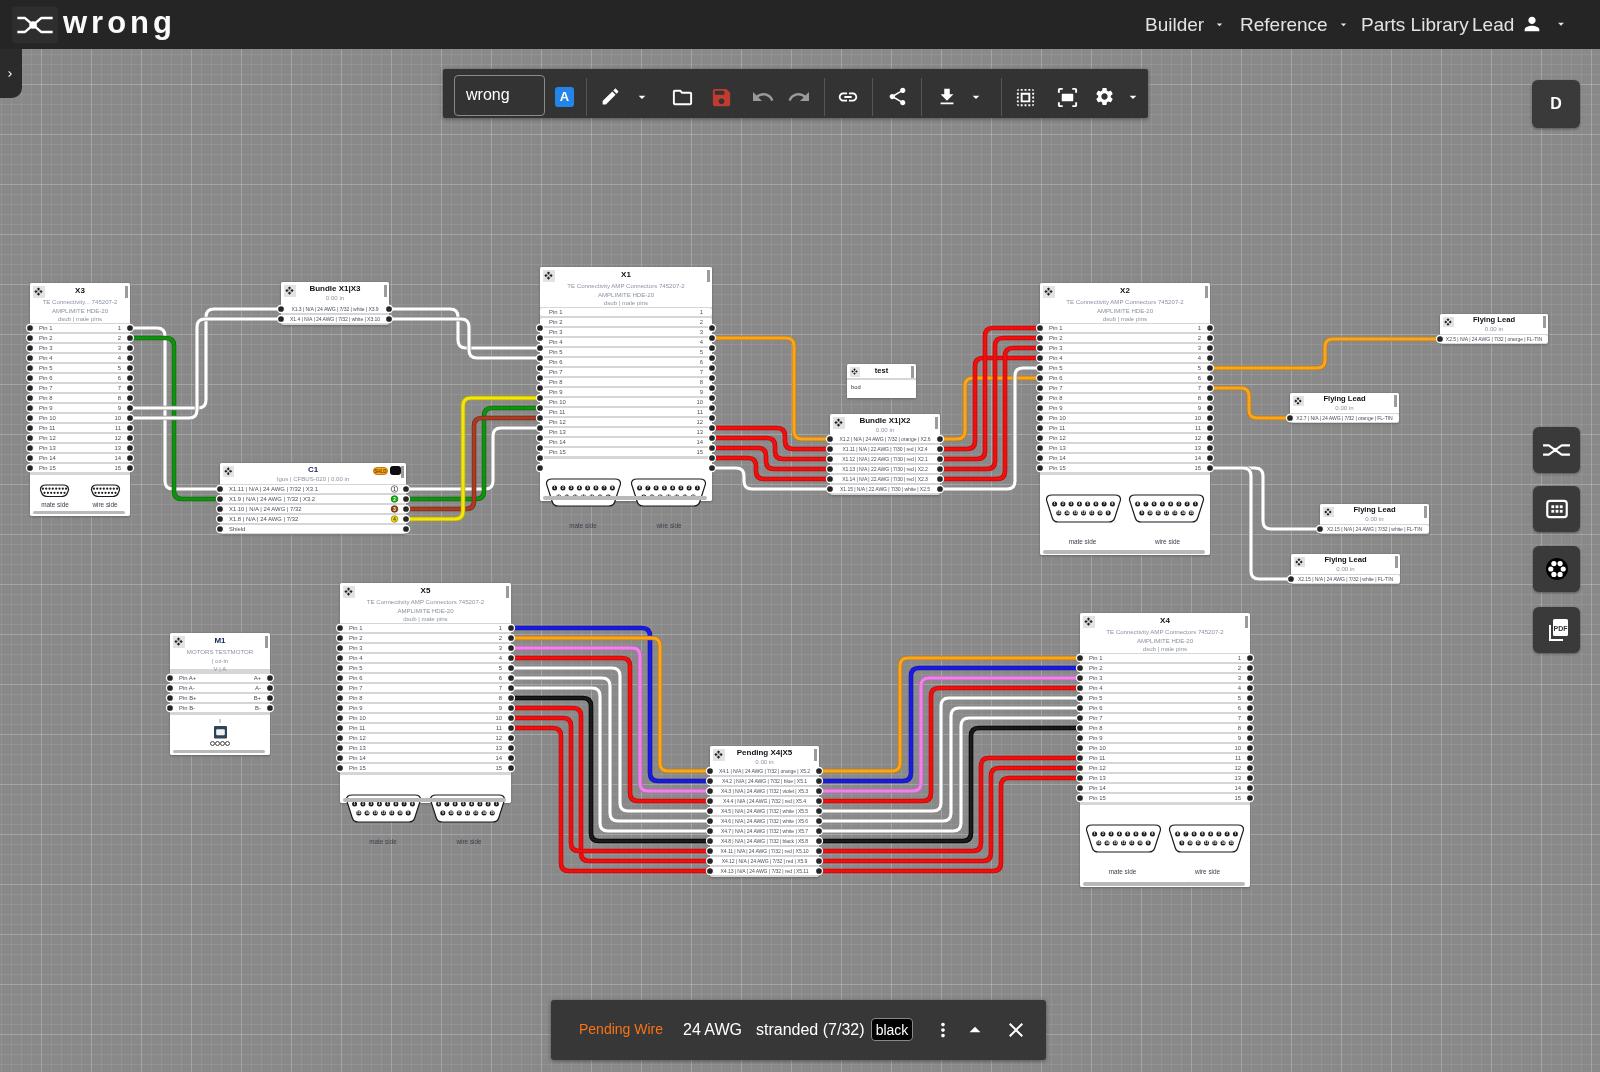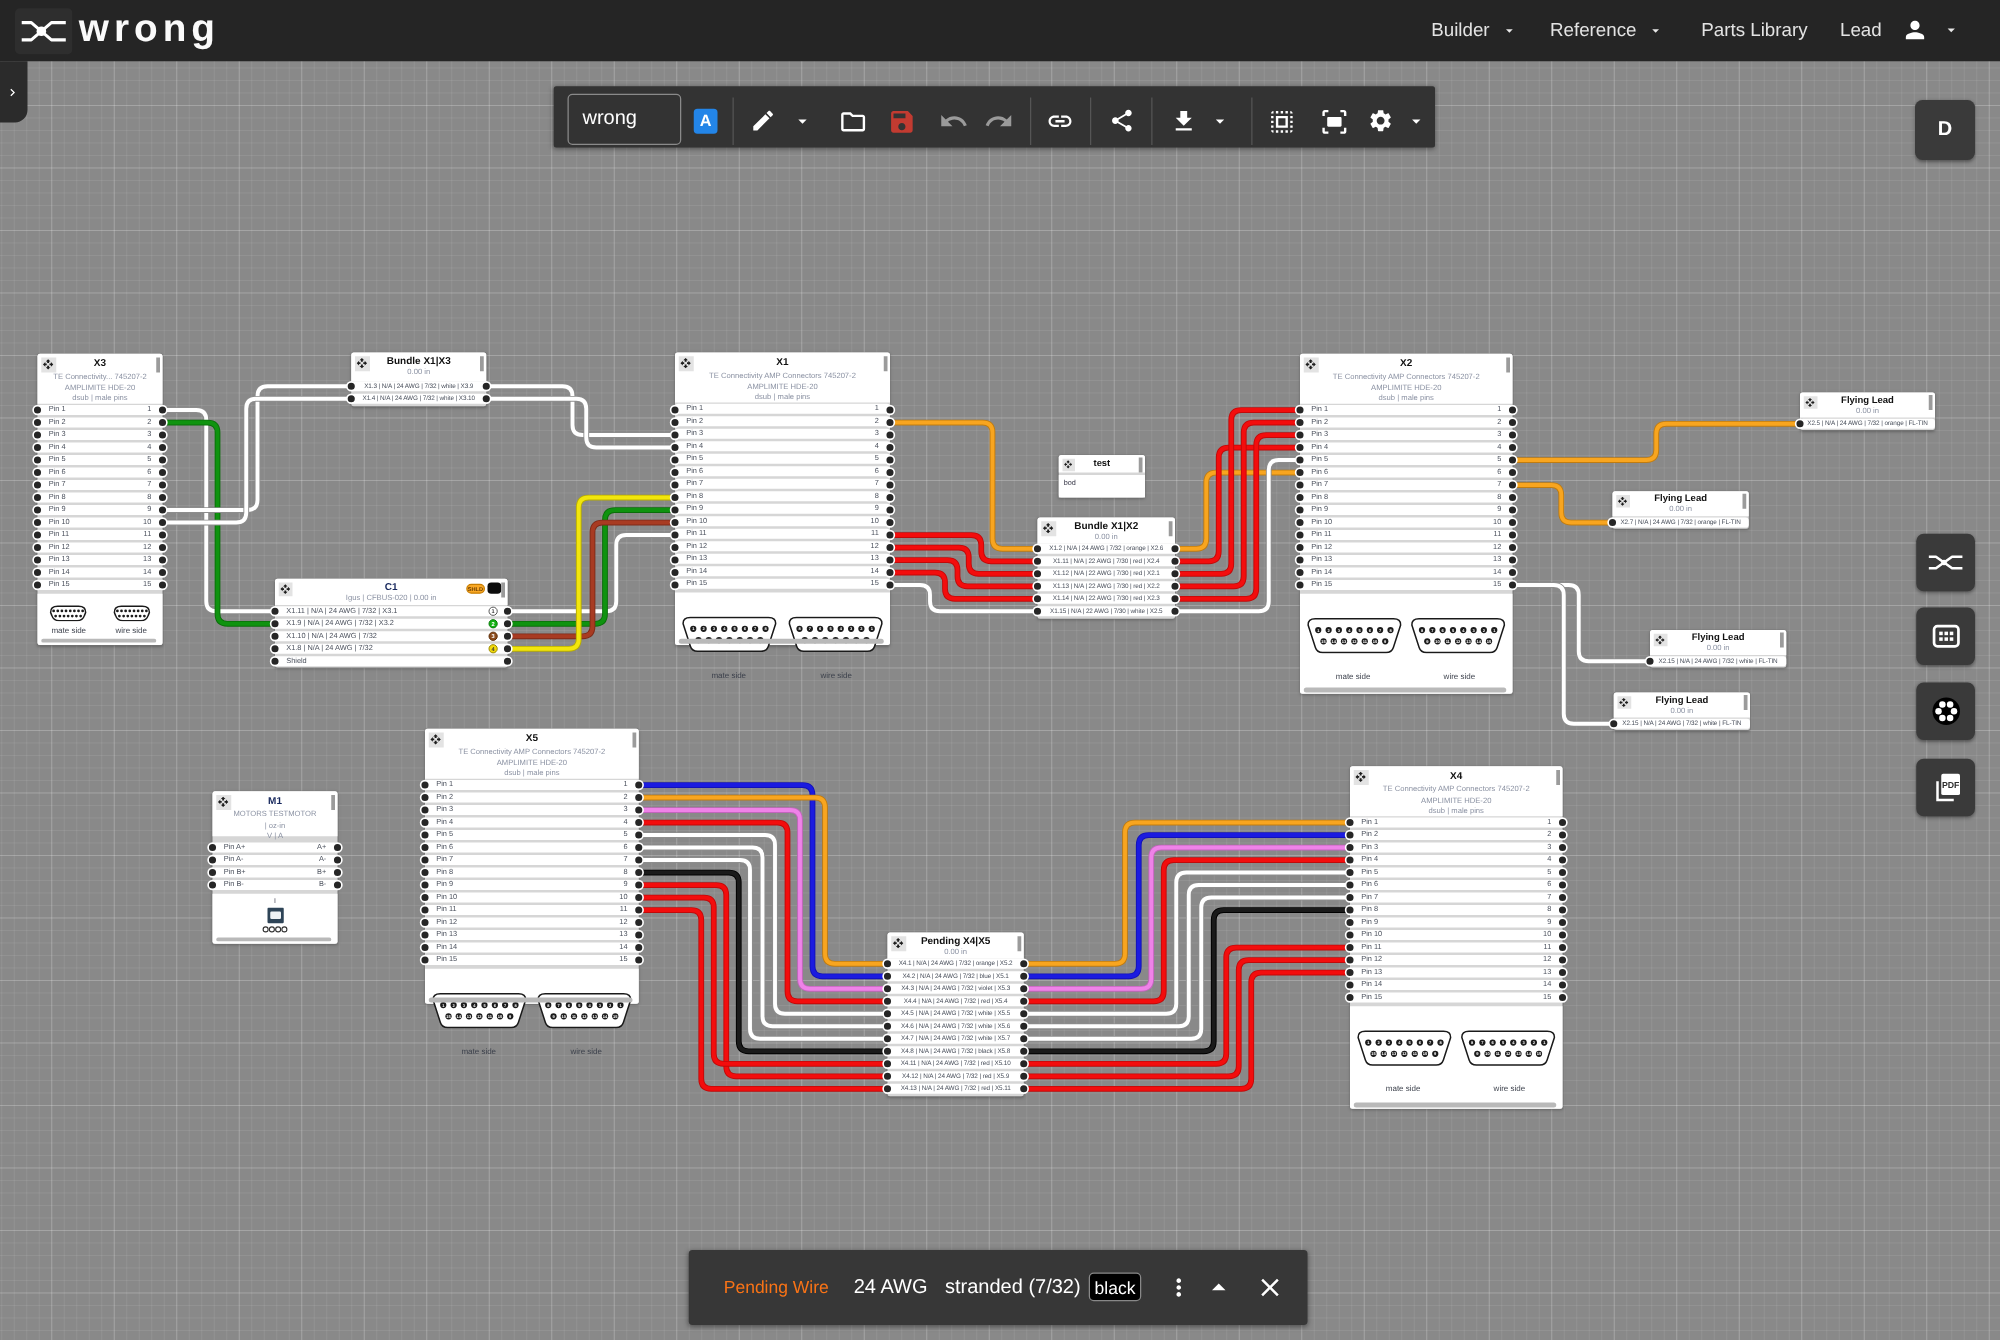--- a/index.html
+++ b/index.html
@@ -21,21 +21,21 @@
 .ttl{position:absolute;left:0;right:0;top:2.5px;text-align:center;font-size:8px;font-weight:bold;color:#111}
 .sub{position:absolute;left:0;right:0;text-align:center;font-size:6.1px;color:#8b92a3;white-space:nowrap}
 .mv{position:absolute;left:3px;top:3px;background:#e3e3e3;display:flex;align-items:center;justify-content:center}
 .rw{position:absolute;left:0;right:0;background:#fff;border-radius:2.5px;overflow:hidden;font-size:5.9px;color:#4a505c;line-height:8.6px;white-space:nowrap}
 .pl{position:absolute;left:9px}
 .pr{position:absolute;right:9px}
 .bt{font-size:5.1px;letter-spacing:-0.08px}
 .ftr{position:absolute;left:0;right:0;background:#fff;border-radius:0 0 2px 2px}
 .dlab{position:absolute;text-align:center;font-size:6.4px;color:#3a3f4a}
 .hbar{position:absolute;height:3.5px;background:#b9b9b9;border-radius:2px}
-.nv{position:absolute;top:0;height:49px;display:flex;align-items:center;font-size:15px;color:#e3e3e3}
+.nv{position:absolute;top:0;height:49px;display:flex;align-items:center;font-size:19px;color:#e3e3e3}
 </style></head>
 <body>
 <div id="cv"></div>
 <svg id="wires" width="1600" height="1072">
 <path d="M130,328 L157.0,328.0 Q165,328 165.0,336.0 L165.0,481.0 Q165,489 173.0,489.0 L220,489" stroke="#8d8d8d" stroke-width="4.6" fill="none"></path>
 <path d="M130,328 L157.0,328.0 Q165,328 165.0,336.0 L165.0,481.0 Q165,489 173.0,489.0 L220,489" stroke="#ffffff" stroke-width="3.1" fill="none"></path>
 <path d="M130,338 L166.0,338.0 Q174,338 174.0,346.0 L174.0,491.0 Q174,499 182.0,499.0 L220,499" stroke="#0a6e0a" stroke-width="4.6" fill="none"></path>
 <path d="M130,338 L166.0,338.0 Q174,338 174.0,346.0 L174.0,491.0 Q174,499 182.0,499.0 L220,499" stroke="#0f930f" stroke-width="3.1" fill="none"></path>
 <path d="M130,408 L198.0,408.0 Q206,408 206.0,400.0 L206.0,317.0 Q206,309 214.0,309.0 L281,309" stroke="#8d8d8d" stroke-width="4.6" fill="none"></path>
 <path d="M130,408 L198.0,408.0 Q206,408 206.0,400.0 L206.0,317.0 Q206,309 214.0,309.0 L281,309" stroke="#ffffff" stroke-width="3.1" fill="none"></path>
@@ -123,21 +123,21 @@
 <path d="M819,831 L953.0,831.0 Q961,831 961.0,823.0 L961.0,726.0 Q961,718 969.0,718.0 L1080,718" stroke="#ffffff" stroke-width="3.1" fill="none"></path>
 <path d="M819,841 L963.0,841.0 Q971,841 971.0,833.0 L971.0,736.0 Q971,728 979.0,728.0 L1080,728" stroke="#000000" stroke-width="4.6" fill="none"></path>
 <path d="M819,841 L963.0,841.0 Q971,841 971.0,833.0 L971.0,736.0 Q971,728 979.0,728.0 L1080,728" stroke="#1a1a1a" stroke-width="3.1" fill="none"></path>
 <path d="M819,851 L973.0,851.0 Q981,851 981.0,843.0 L981.0,766.0 Q981,758 989.0,758.0 L1080,758" stroke="#c20909" stroke-width="4.6" fill="none"></path>
 <path d="M819,851 L973.0,851.0 Q981,851 981.0,843.0 L981.0,766.0 Q981,758 989.0,758.0 L1080,758" stroke="#f30d0d" stroke-width="3.1" fill="none"></path>
 <path d="M819,861 L983.0,861.0 Q991,861 991.0,853.0 L991.0,776.0 Q991,768 999.0,768.0 L1080,768" stroke="#c20909" stroke-width="4.6" fill="none"></path>
 <path d="M819,861 L983.0,861.0 Q991,861 991.0,853.0 L991.0,776.0 Q991,768 999.0,768.0 L1080,768" stroke="#f30d0d" stroke-width="3.1" fill="none"></path>
 <path d="M819,871 L993.0,871.0 Q1001,871 1001.0,863.0 L1001.0,786.0 Q1001,778 1009.0,778.0 L1080,778" stroke="#c20909" stroke-width="4.6" fill="none"></path>
 <path d="M819,871 L993.0,871.0 Q1001,871 1001.0,863.0 L1001.0,786.0 Q1001,778 1009.0,778.0 L1080,778" stroke="#f30d0d" stroke-width="3.1" fill="none"></path>
 </svg>
-<div class="bx" style="left:540px;top:282px;width:172px;height:234px">
+<div class="bx" style="left:540px;top:267px;width:172px;height:234px">
     <div class="hd" style="height:39.5px">
       <span class="mv" style="width:11.5px;height:11.5px">
         <svg viewBox="0 0 24 24" width="9.0" height="9.0">
           <path fill="#1e1e1e" d="M10,9h4V6h3l-5-5L7,6h3V9z M9,10H6V7l-5,5 5,5v-3h3V10z M23,12l-5-5v3h-3v4h3v3L23,12z M14,15h-4v3H7l5,5 5-5h-3V15z"></path>
         </svg>
       </span>
       <div class="ttl">X1</div>
       <div class="sub" style="top:14.5px">TE Connectivity AMP Connectors 745207-2</div>
       <div class="sub" style="top:23.5px">AMPLIMITE HDE-20</div>
       <div class="sub" style="top:32px">dsub | male pins</div>

